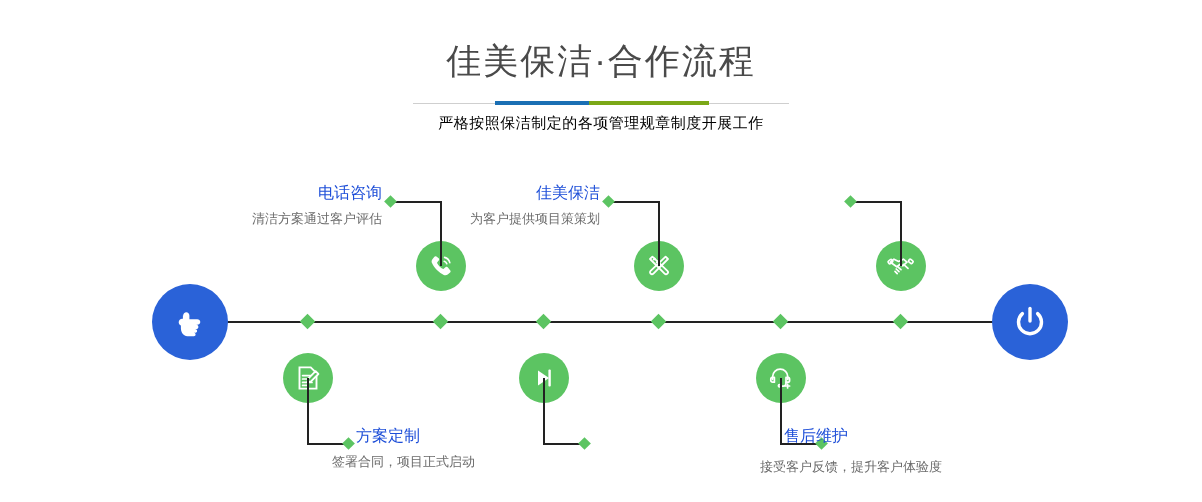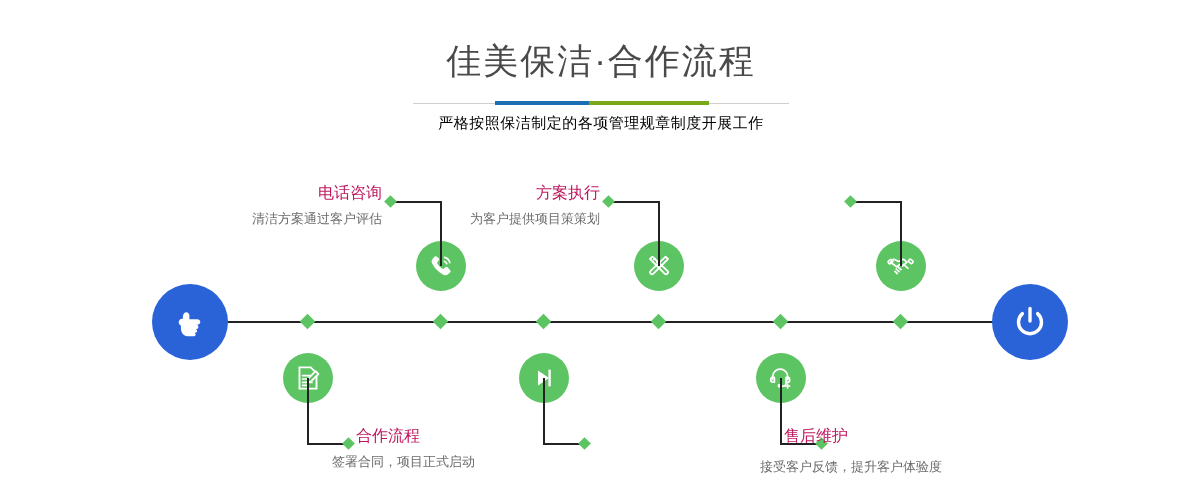--- a/index.html
+++ b/index.html
@@ -55,21 +55,21 @@
 
   .diamond{
     position:absolute;width:11px;height:11px;background:#5cc462;
     transform:rotate(45deg);
   }
   .vline{position:absolute;width:2px;background:#222;}
   .hline{position:absolute;height:2px;background:#222;}
 
   .label{position:absolute;line-height:1;}
   .label .lab-title{
-    font-size:16px;color:#be185d;white-space:nowrap;line-height:1;
+    font-size:16px;color:#1d4ed8;white-space:nowrap;line-height:1;
   }
   .label .lab-desc{
     font-size:13px;color:#6b6b6b;white-space:nowrap;margin-top:11px;line-height:1;
   }
   .label.top{text-align:right;}
   .label.bot{text-align:left;}
   .leaf-diamond{
     position:absolute;width:9px;height:9px;background:#5cc462;transform:rotate(45deg);
   }
 </style>
@@ -136,21 +136,21 @@
         <line x1="8.6" y1="21.4" x2="14" y2="21.4" stroke="#ffffff" stroke-width="1.7" stroke-linecap="round"></line>
         <path fill="#5cc462" stroke="#ffffff" stroke-width="1.8" stroke-linejoin="round" d="M14.2 14.6 21.6 7.2l2.8 2.8-7.4 7.4-3.6.8z"></path>
       </svg>
     </span>
   </div>
   <div class="vline" style="left:307px;top:378px;height:66px;"></div>
   <div class="hline" style="left:307px;top:443px;width:40px;"></div>
   <div class="leaf-diamond" style="left:344px;top:439px;"></div>
   <div class="diamond" style="left:302px;top:316px;"></div>
   <div class="label bot" style="left:356px;top:428px;">
-    <div class="lab-title">合作流程</div>
+    <div class="lab-title">方案定制</div>
     <div class="lab-desc" style="margin-left:-24px;">签署合同，项目正式启动</div>
   </div>
 
   <div class="node" style="left:634px;top:241px;">
     <span>
       <svg width="30" height="30" viewBox="0 0 30 30">
         <g stroke="#ffffff" stroke-width="1.8" fill="none" stroke-linejoin="round">
           <path d="M8.4 5.6 6 8l14.6 14.6c.8.8 2 .8 2.8 0s.8-2 0-2.8z"></path>
           <line x1="9.2" y1="9.2" x2="11.4" y2="7"></line>
           <line x1="12.2" y1="12.2" x2="14.4" y2="10"></line>
@@ -159,21 +159,21 @@
         </g>
       </svg>
     </span>
   </div>
   <div class="vline" style="left:658px;top:220px;height:46px;"></div>
   <div class="hline" style="left:612px;top:201px;width:47px;"></div>
   <div class="vline" style="left:658px;top:201px;height:20px;"></div>
   <div class="leaf-diamond" style="left:604px;top:197px;"></div>
   <div class="diamond" style="left:653px;top:316px;"></div>
   <div class="label top" style="left:398px;top:185px;width:202px;">
-    <div class="lab-title">方案执行</div>
+    <div class="lab-title">佳美保洁</div>
     <div class="lab-desc">为客户提供项目策策划</div>
   </div>
 
   <div class="node" style="left:519px;top:353px;">
     <span>
       <svg width="30" height="30" viewBox="0 0 30 30">
         <path fill="#ffffff" d="M9 7.4 20 15 9 22.6z"></path>
         <rect x="19.4" y="6.6" width="2.4" height="16.8" rx="1" fill="#ffffff"></rect>
       </svg>
     </span>

